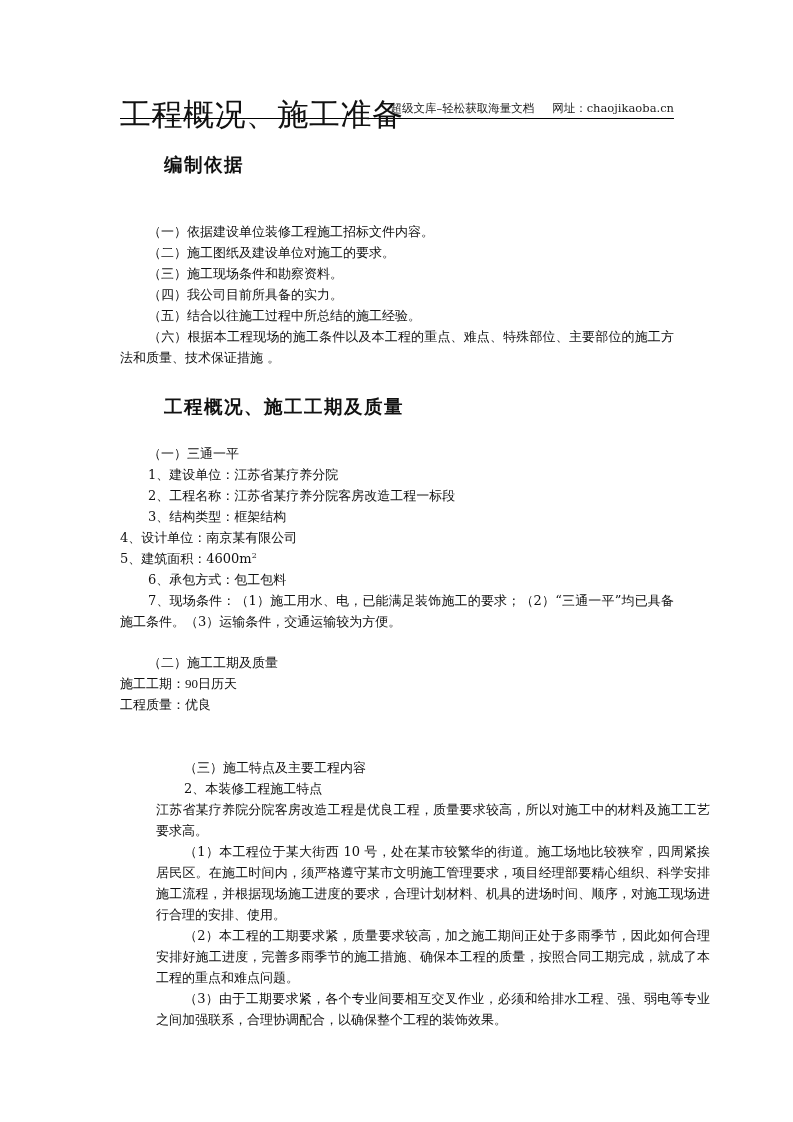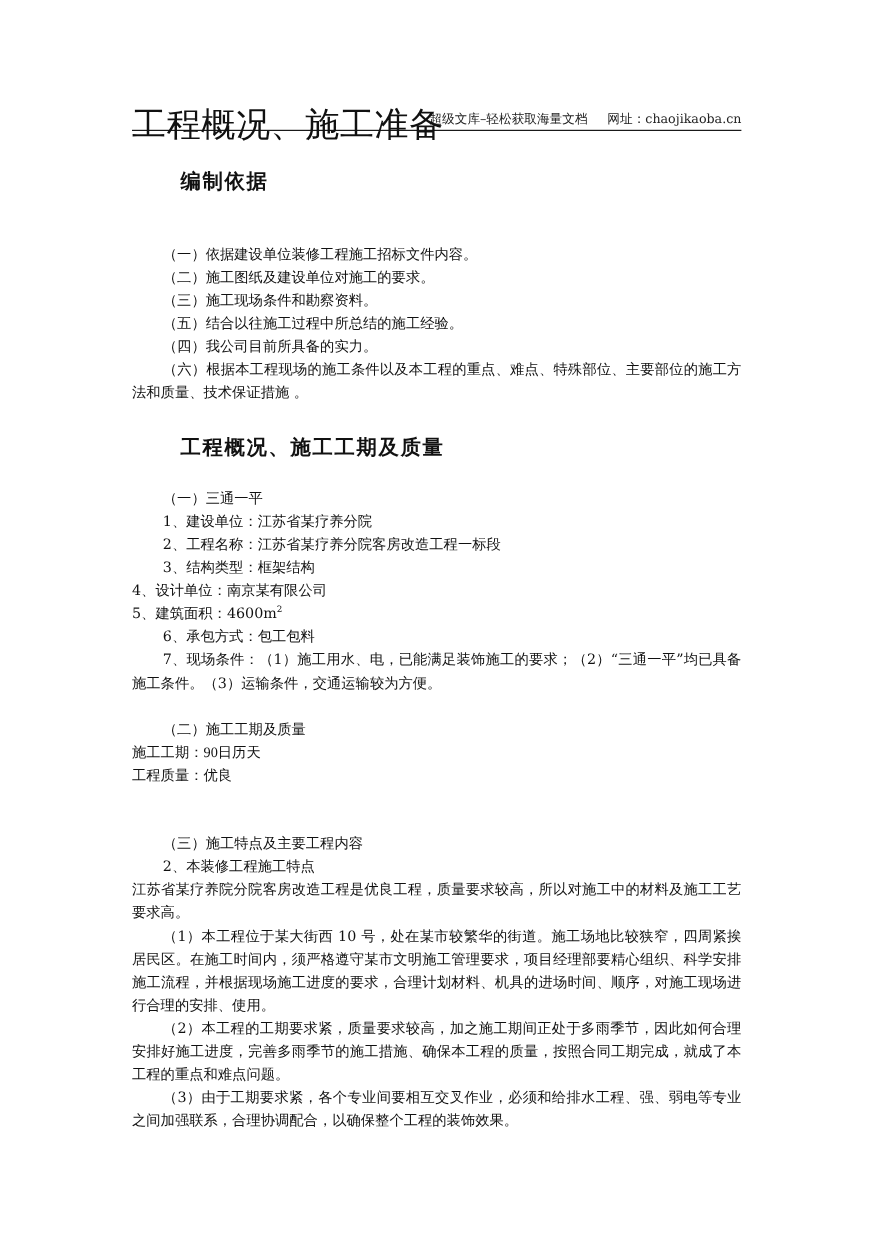--- a/index.html
+++ b/index.html
@@ -26,22 +26,22 @@
 </div>
 
 <h1 class="title">工程概况、施工准备</h1>
 
 <h2 class="h2" style="top:154px;">编制依据</h2>
 
 <div class="block" style="top:201px;margin-top:20px;">
   <p class="ind">（一）依据建设单位装修工程施工招标文件内容。</p>
   <p class="ind">（二）施工图纸及建设单位对施工的要求。</p>
   <p class="ind">（三）施工现场条件和勘察资料。</p>
+  <p class="ind">（四）我公司目前所具备的实力。</p>
   <p class="ind">（五）结合以往施工过程中所总结的施工经验。</p>
-  <p class="ind">（四）我公司目前所具备的实力。</p>
   <p class="ind">（六）根据本工程现场的施工条件以及本工程的重点、难点、特殊部位、主要部位的施工方法和质量、技术保证措施 。</p>
 </div>
 
 <h2 class="h2" style="top:396px;">工程概况、施工工期及质量</h2>
 
 <div class="block" style="top:443px;">
   <p class="ind">（一）三通一平</p>
   <p class="ind">1、建设单位：江苏省某疗养分院</p>
   <p class="ind">2、工程名称：江苏省某疗养分院客房改造工程一标段</p>
   <p class="ind">3、结构类型：框架结构</p>
@@ -50,20 +50,20 @@
   <p class="ind">6、承包方式：包工包料</p>
   <p class="ind">7、现场条件：（1）施工用水、电，已能满足装饰施工的要求；（2）“三通一平”均已具备施工条件。（3）运输条件，交通运输较为方便。</p>
 </div>
 
 <div class="block" style="top:652px;font-family:Liberation Serif, serif;">
   <p class="ind">（二）施工工期及质量</p>
   <p>施工工期：90日历天</p>
   <p>工程质量：优良</p>
 </div>
 
-<div class="block" style="top:757px;">
+<div class="block" style="top:757px;margin-left:36px;">
   <p class="ind">（三）施工特点及主要工程内容</p>
   <p class="ind">2、本装修工程施工特点</p>
   <p>江苏省某疗养院分院客房改造工程是优良工程，质量要求较高，所以对施工中的材料及施工工艺要求高。</p>
   <p class="ind">（1）本工程位于某大街西 10 号，处在某市较繁华的街道。施工场地比较狭窄，四周紧挨居民区。在施工时间内，须严格遵守某市文明施工管理要求，项目经理部要精心组织、科学安排施工流程，并根据现场施工进度的要求，合理计划材料、机具的进场时间、顺序，对施工现场进行合理的安排、使用。</p>
   <p class="ind">（2）本工程的工期要求紧，质量要求较高，加之施工期间正处于多雨季节，因此如何合理安排好施工进度，完善多雨季节的施工措施、确保本工程的质量，按照合同工期完成，就成了本工程的重点和难点问题。</p>
   <p class="ind">（3）由于工期要求紧，各个专业间要相互交叉作业，必须和给排水工程、强、弱电等专业之间加强联系，合理协调配合，以确保整个工程的装饰效果。</p>
 </div>
 
 </body></html>

